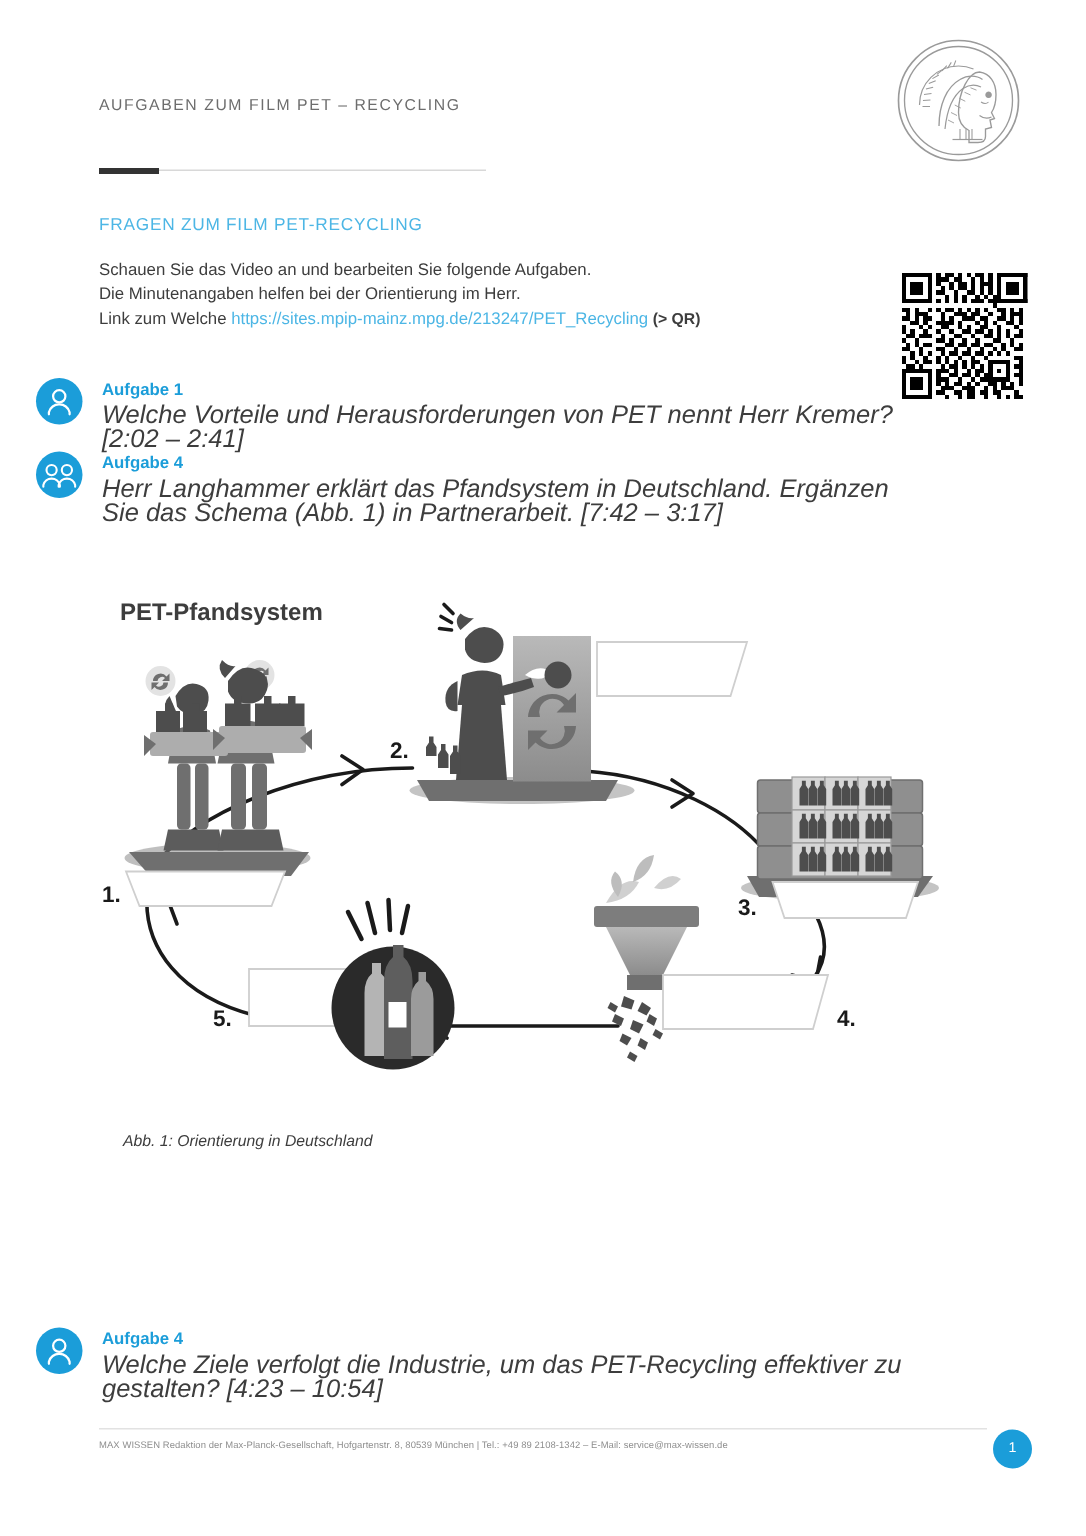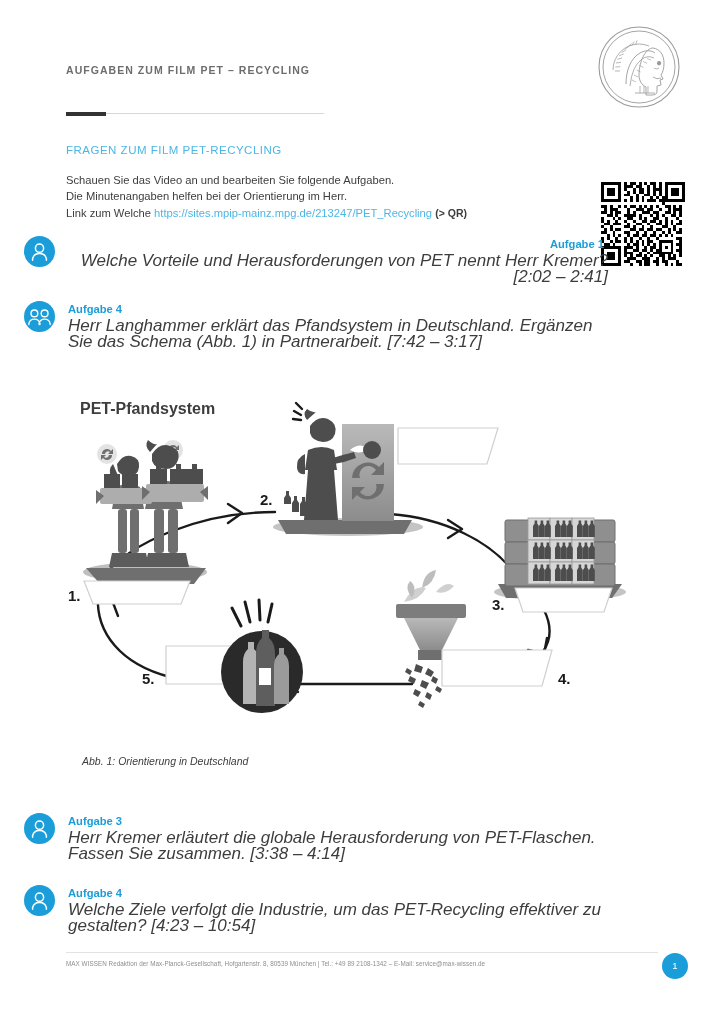--- a/index.html
+++ b/index.html
@@ -8,21 +8,21 @@
     background: #ffffff;
     font-family: "Liberation Sans", sans-serif;
     color: #3d3d3d;
     overflow: hidden;
   }
   .page { position: relative; width: 724px; height: 1024px; }
 
   
   .doc-title {
     position: absolute; left: 66px; top: 64px;
-    font-size: 10.5px; font-weight: bold; letter-spacing: 1.05px;
+    font-size: 10.5px; font-weight: normal; letter-spacing: 1.05px;
     color: #6d6d6d; text-transform: uppercase;
   }
   .rule-wrap { position: absolute; left: 66px; top: 112px; width: 258px; height: 4px; }
   .rule-light { position: absolute; left: 0; top: 1px; width: 258px; height: 1px; background: #d8d8d8; }
   .rule-dark { position: absolute; left: 0; top: 0; width: 40px; height: 4px; background: #333333; }
 
   
   .mpg-logo { position: absolute; left: 596px; top: 24px; width: 86px; height: 86px; }
 
   
@@ -48,21 +48,21 @@
     background: #1b9dd9;
   }
   .task-icon svg { display: block; }
   .task-body { margin-left: 44px; padding-top: 1px; }
   .task-label {
     font-size: 11.2px; font-weight: bold; color: #1b9dd9;
     line-height: 15px; margin-bottom: 1px;
   }
   .task-text { font-size: 17px; line-height: 16.3px; color: #3d3d3d; width: 540px; font-style: italic; }
 
-  #task1 { top: 236px; text-align: right; }
+  #task1 { top: 252px; }
   #task2 { top: 301px; }
   #task3 { top: 813px; }
   #task4 { top: 885px; }
 
   
   .figure { position: absolute; left: 60px; top: 392px; width: 600px; height: 330px; }
   .fig-title {
     position: absolute; left: 20px; top: 8px;
     font-size: 16px; font-weight: bold; color: #3d3d3d;
   }
@@ -582,32 +582,20 @@
           <path d="M199 208 L200 228"></path>
             <path d="M212 212 L208 230"></path>
         </g>
       </g>
       <text x="82" y="292" font-family="Liberation Sans, sans-serif" font-size="15" font-weight="bold" fill="#1a1a1a">5.</text>
     </svg>
   </div>
 
   <div class="fig-caption">Abb. 1: Orientierung in Deutschland</div>
 
-  <div class="task" id="task3">
-    <div class="task-icon">
-      <svg viewBox="0 0 31 31" width="31" height="31">
-        <circle cx="15.5" cy="12.2" r="4.1" fill="none" stroke="#ffffff" stroke-width="1.5"></circle>
-        <path d="M8.6 24.2 v-1.4 a6.9 6.9 0 0 1 6.9 -5.2 a6.9 6.9 0 0 1 6.9 5.2 v1.4" fill="none" stroke="#ffffff" stroke-width="1.5" stroke-linecap="round"></path>
-      </svg>
-    </div>
-    <div class="task-body">
-      <div class="task-label">Aufgabe 3</div>
-      <div class="task-text">Herr Kremer erläutert die globale Herausforderung von PET-Flaschen. Fassen Sie zusammen. [3:38 – 4:14]</div>
-    </div>
-  </div>
 
   <div class="task" id="task4">
     <div class="task-icon">
       <svg viewBox="0 0 31 31" width="31" height="31">
         <circle cx="15.5" cy="12.2" r="4.1" fill="none" stroke="#ffffff" stroke-width="1.5"></circle>
         <path d="M8.6 24.2 v-1.4 a6.9 6.9 0 0 1 6.9 -5.2 a6.9 6.9 0 0 1 6.9 5.2 v1.4" fill="none" stroke="#ffffff" stroke-width="1.5" stroke-linecap="round"></path>
       </svg>
     </div>
     <div class="task-body">
       <div class="task-label">Aufgabe 4</div>

